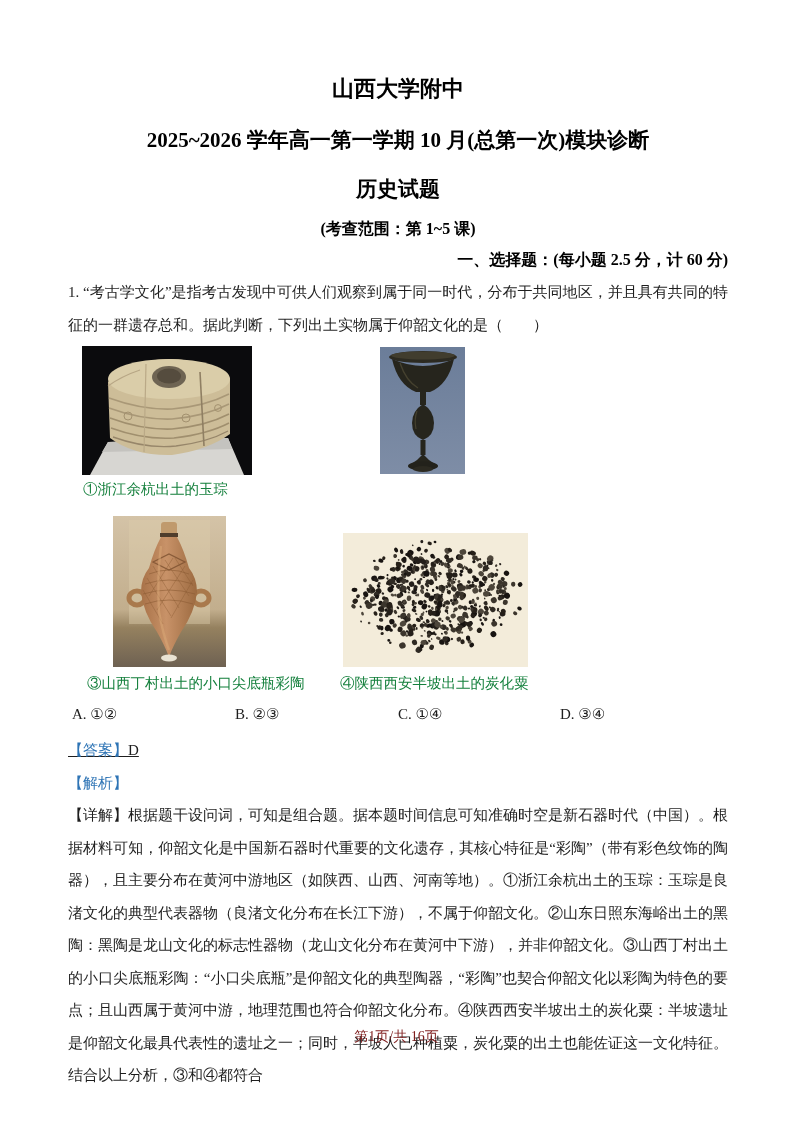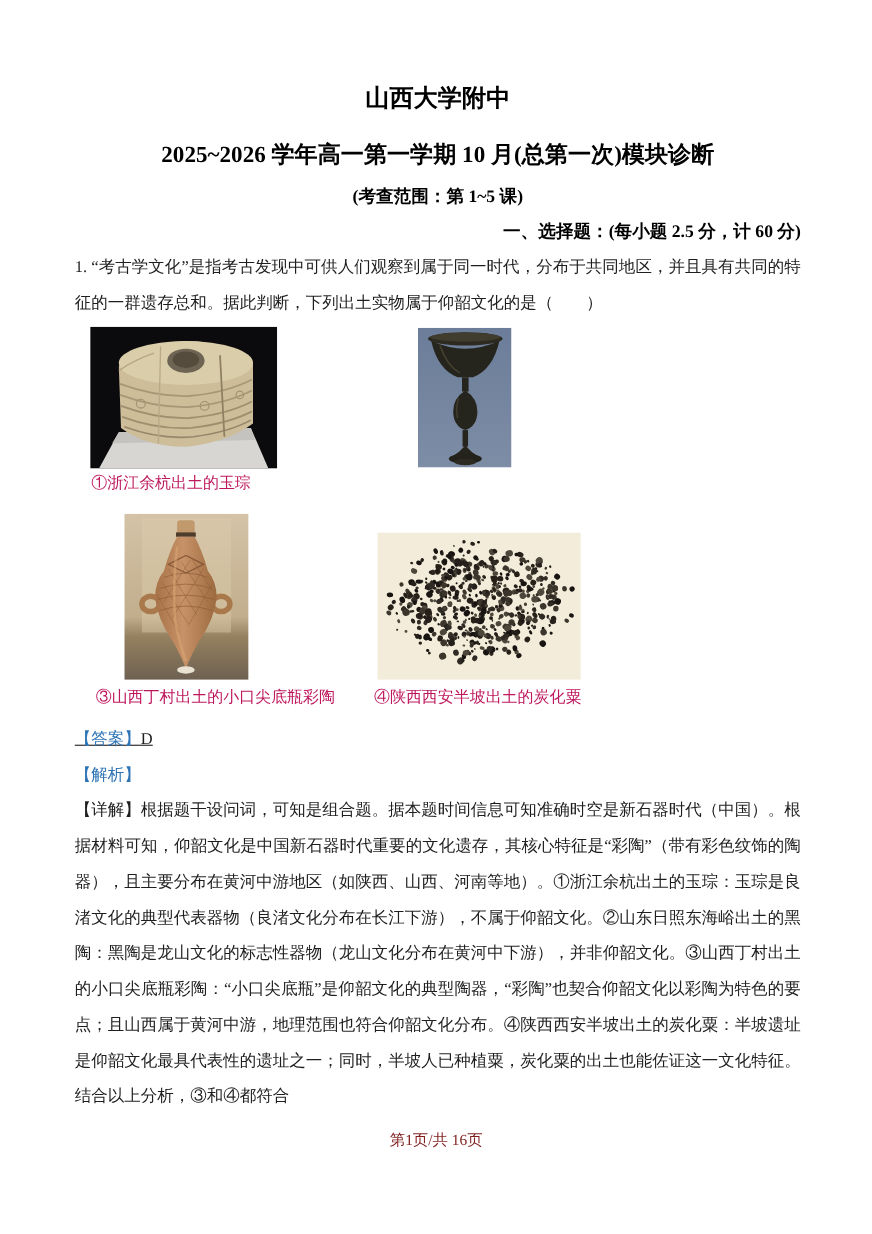--- a/index.html
+++ b/index.html
@@ -9,38 +9,39 @@
   .t-center{text-align:center;}
   .school-title{margin:74px 0 0 0;font-size:22px;font-weight:700;color:#000;}
   .session-title{margin:22px 0 0 0;font-size:21px;font-weight:700;color:#000;}
   .subject-title{margin:21px 0 0 0;font-size:21px;font-weight:700;color:#000;}
   .scope-line{margin:15px 0 0 0;font-size:16px;font-weight:700;color:#000;line-height:22px;}
   .section-heading{margin:9px 0 0 0;font-size:16px;font-weight:700;color:#000;line-height:22px;text-align:right;}
   .stem{margin:5px 0 0 0;font-size:15px;line-height:33px;text-align:justify;text-justify:inter-ideograph;}
   .figures{position:relative;height:352px;margin-top:4px;}
   .fig{position:absolute;display:block;}
   .fig svg{display:block;}
-  .fig-caption{position:absolute;font-size:14.5px;line-height:20px;white-space:nowrap;color:#be185d;}
+  .fig-caption{position:absolute;font-size:14.5px;line-height:20px;white-space:nowrap;color:#15803d;}
   .options-row{position:relative;height:22px;margin-top:7px;font-size:15px;}
   .opt{position:absolute;top:0;white-space:nowrap;}
   .opt-a{left:4px;}.opt-b{left:167px;}.opt-c{left:330px;}.opt-d{left:492px;}
   .answer-line{margin:12px 0 0 0;font-size:15px;line-height:22px;text-decoration:underline;}
   .analysis-line{margin:11px 0 0 0;font-size:15px;line-height:22px;}
   .blue-label{color:#2E74B5;}
   .detail-para{margin:5px 0 0 0;font-size:15px;line-height:32.5px;text-align:justify;text-justify:inter-ideograph;}
   .footer{position:absolute;left:0;top:1028px;width:793px;text-align:center;font-size:14px;color:#7f1d1d;}
 </style>
 </head>
 <body>
 
 <div class="page">
   <div class="content">
 
     <div class="school-title t-center">山西大学附中</div>
     <div class="session-title t-center">2025~2026 学年高一第一学期 10 月(总第一次)模块诊断</div>
+    <div class="subject-title t-center">历史试题</div>
     <div class="scope-line t-center">(考查范围：第 1~5 课)</div>
 
     <div class="section-heading">一、选择题：(每小题 2.5 分，计 60 分)</div>
 
     <p class="stem">1. “考古学文化”是指考古发现中可供人们观察到属于同一时代，分布于共同地区，并且具有共同的特征的一群遗存总和。据此判断，下列出土实物属于仰韶文化的是（　　）</p>
 
     <div class="figures">
 
       <span class="fig" style="left:14px;top:0;">
         <svg width="170" height="129" viewBox="0 0 170 129">
@@ -685,20 +686,26 @@
               <ellipse cx="122.0" cy="81.8" rx="2.8" ry="2.9" fill="#3b352c" transform="rotate(13 122.0 81.8)"></ellipse>
               <ellipse cx="59.4" cy="72.8" rx="2.1" ry="1.7" fill="#2f2a23" transform="rotate(18 59.4 72.8)"></ellipse>
               <ellipse cx="62.3" cy="41.1" rx="1.5" ry="1.4" fill="#181411" transform="rotate(38 62.3 41.1)"></ellipse>
             </g>
         </svg>
       </span>
       <span class="fig-caption" style="left:272px;top:327px;">④陕西西安半坡出土的炭化粟</span>
 
     </div>
 
+    <div class="options-row">
+      <span class="opt opt-a">A. ①②</span>
+      <span class="opt opt-b">B. ②③</span>
+      <span class="opt opt-c">C. ①④</span>
+      <span class="opt opt-d">D. ③④</span>
+    </div>
 
     <p class="answer-line">
       <span class="blue-label">【答案】</span><span>D</span>
     </p>
 
     <p class="analysis-line">
       <span class="blue-label">【解析】</span>
     </p>
 
     <p class="detail-para">

